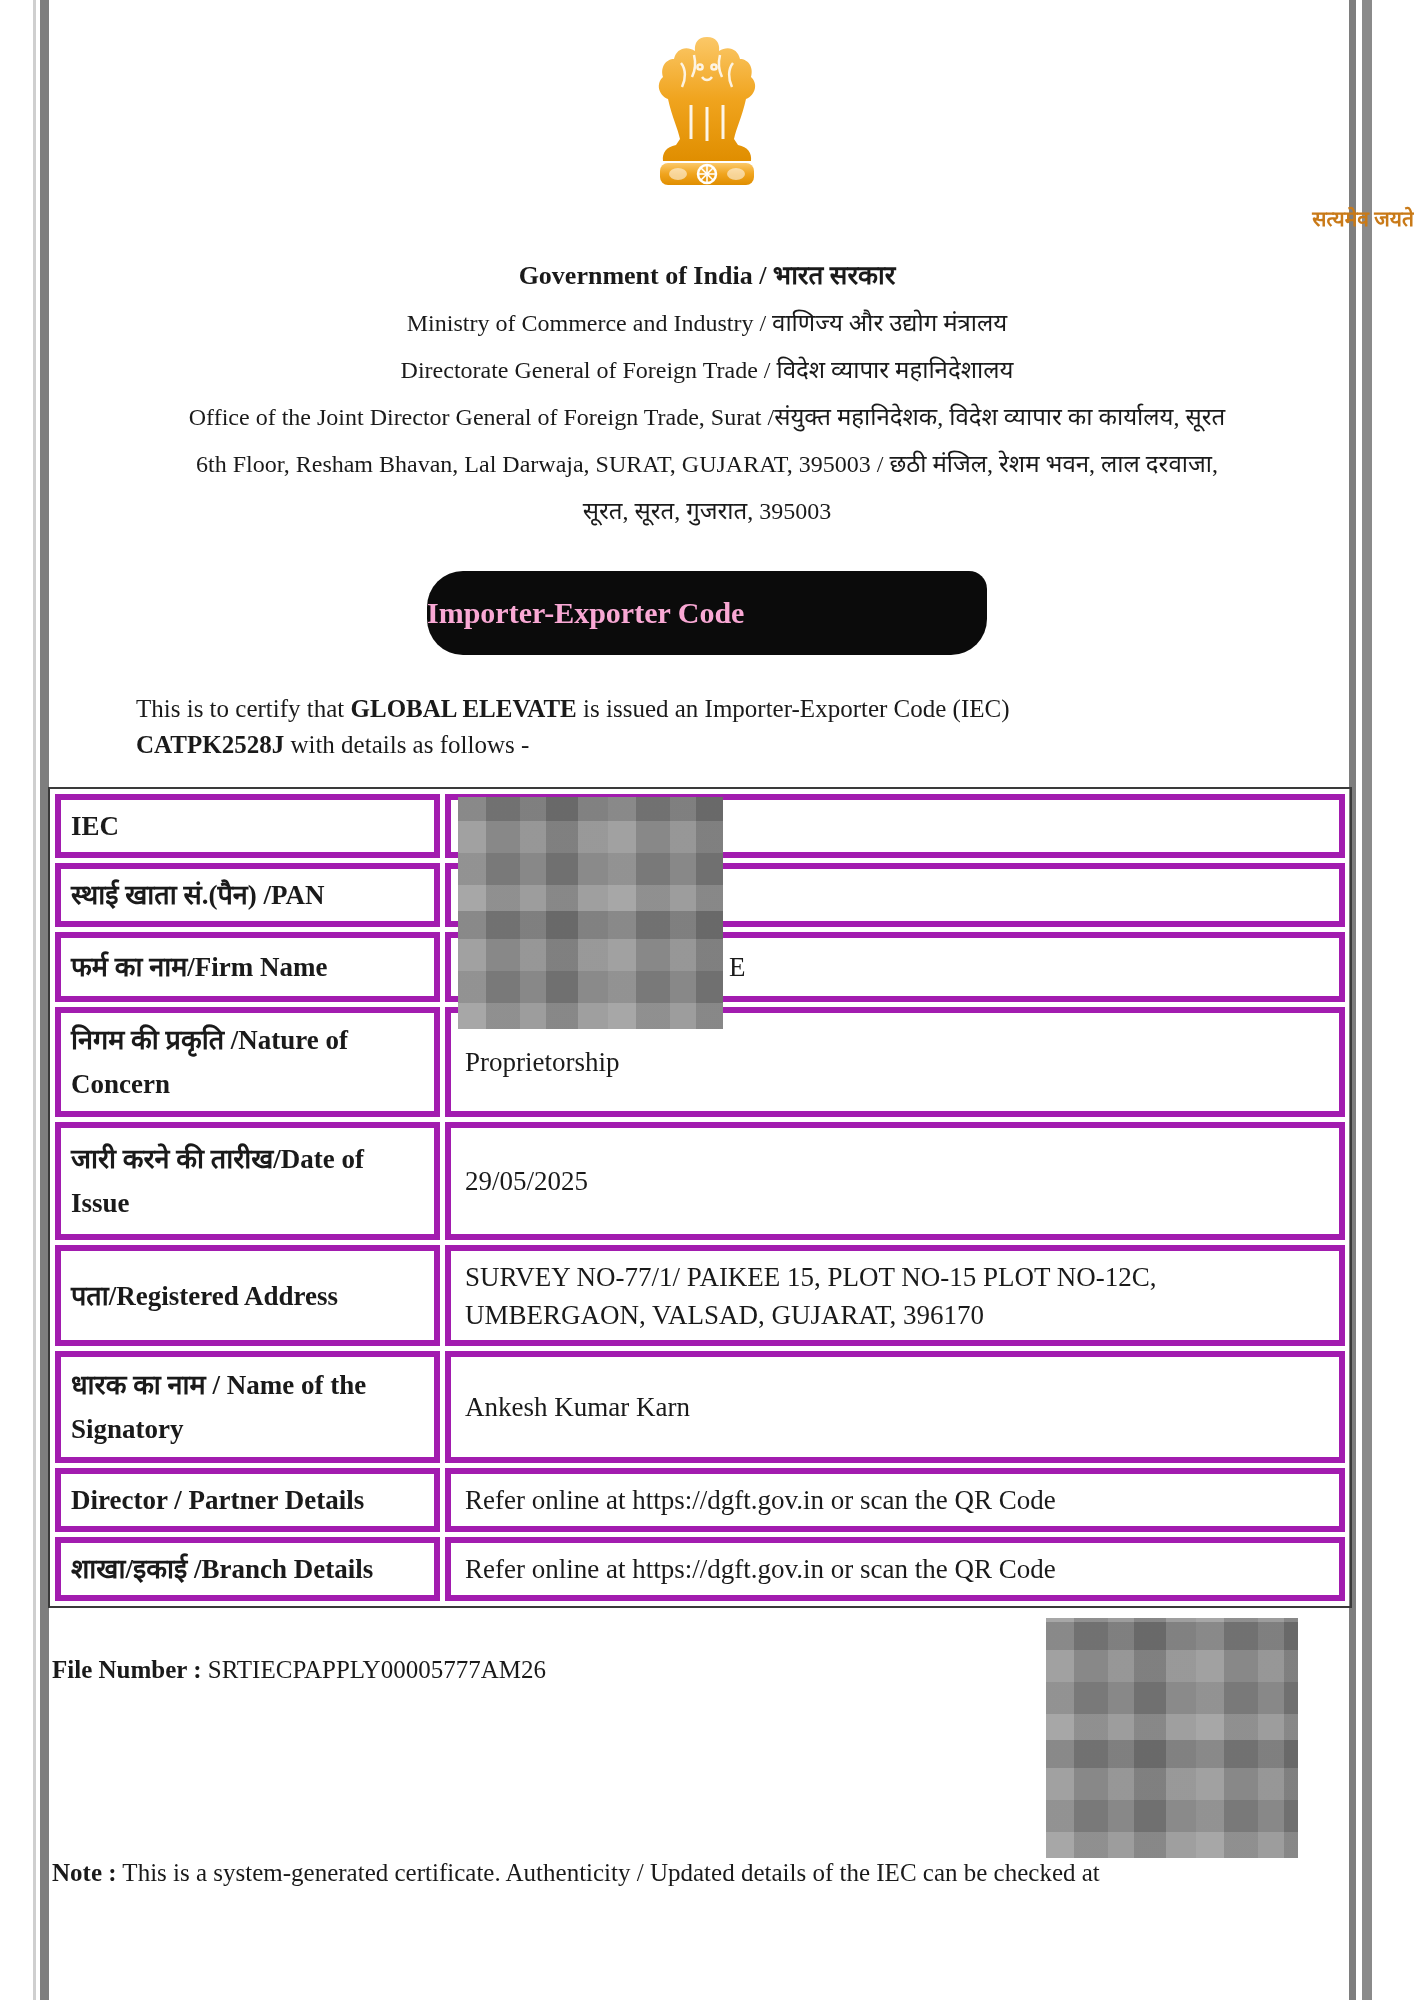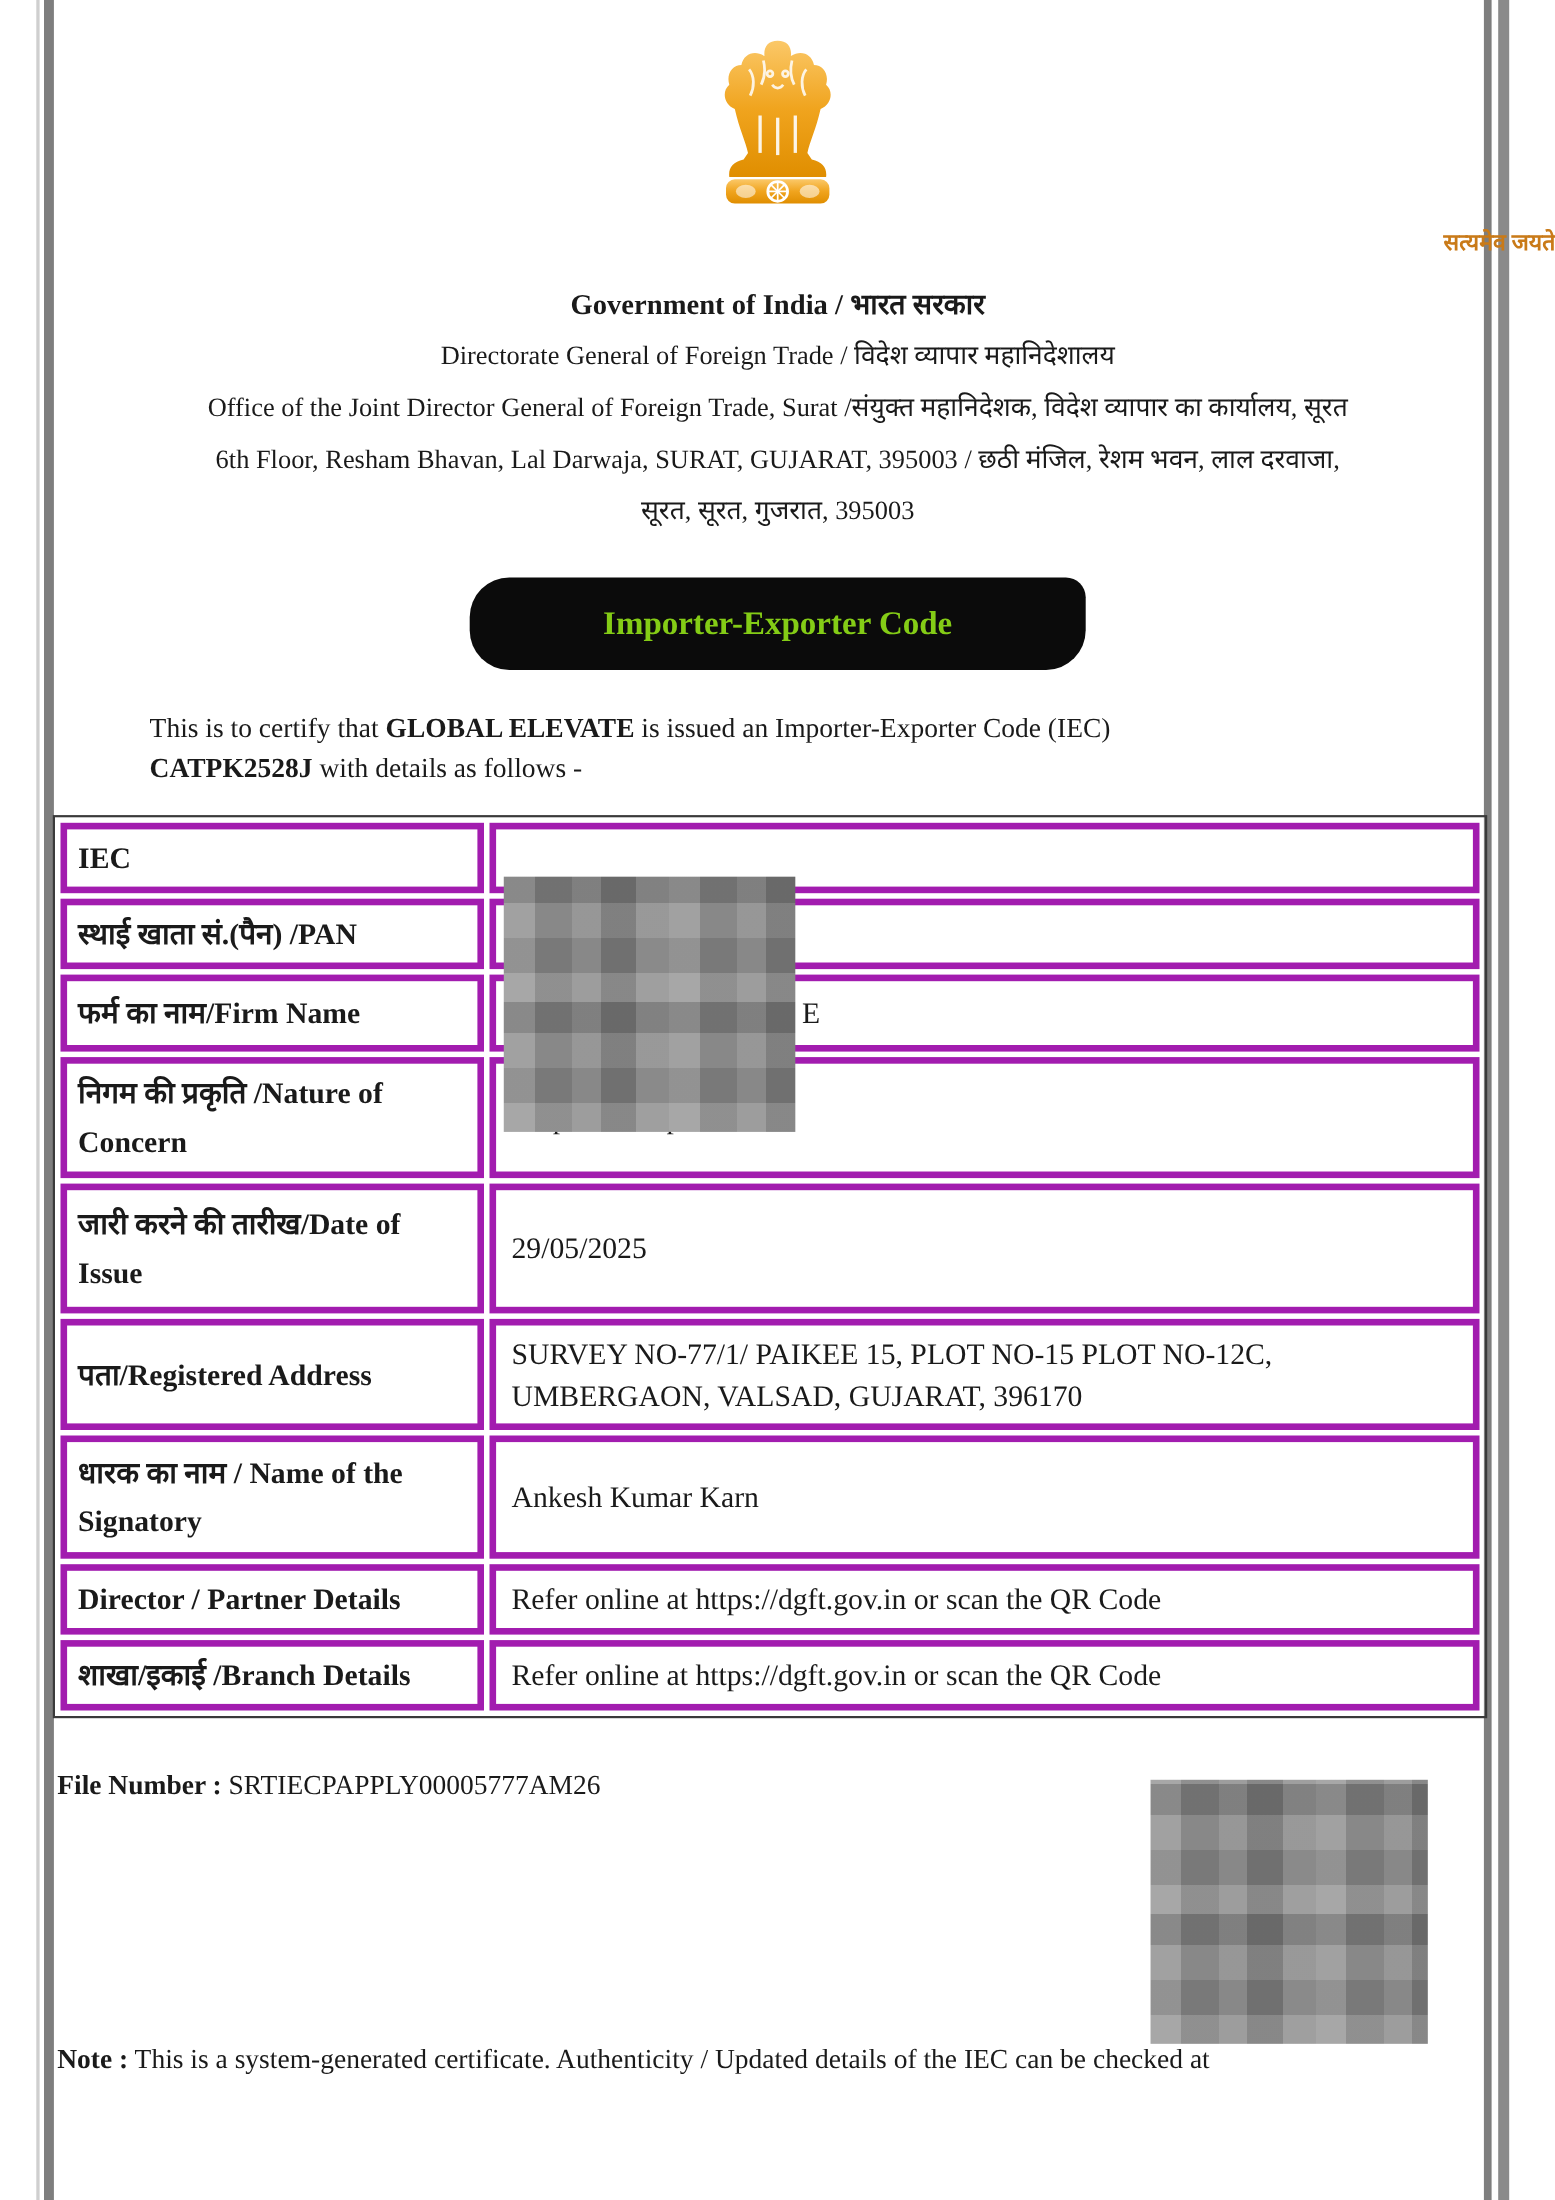--- a/index.html
+++ b/index.html
@@ -20,23 +20,23 @@
   .content { position:relative; width:100%; height:100%; }
 
   .emblem-wrap { padding-top:33px; text-align:center; }
   .motto { text-align:right; color:#c97a18; font-size:21px; font-weight:bold; margin-top:4px; }
 
   .hline { text-align:center; font-size:24px; line-height:28px; margin-top:19px; }
   .hline.gov { font-size:26px; font-weight:bold; margin-top:30px; }
 
   .badge {
     width:560px; height:84px; margin:46px auto 0 auto;
-    background:#0b0b0b; color:#84cc16;
+    background:#0b0b0b; color:#f9a8d4;
     border-radius:36px 18px 36px 36px;
-    text-align:center; line-height:84px;
+    text-align:left; line-height:84px;
     font-size:30px; font-weight:bold;
   }
 
   .certify { margin:36px 0 0 136px; width:1100px; font-size:25px; line-height:36px; }
   .certify .b { font-weight:bold; }
 
   table.cert-table {
     margin-left:48px; margin-top:24px;
     width:1304px;
     border-collapse:separate; border-spacing:5px;
@@ -136,20 +136,21 @@
           <line x1="55" y1="135" x2="67" y2="147"></line>
           <line x1="67" y1="135" x2="55" y2="147"></line>
         </g>
         <ellipse cx="32" cy="141" rx="9" ry="6" fill="#ffffff" opacity="0.55"></ellipse>
         <ellipse cx="90" cy="141" rx="9" ry="6" fill="#ffffff" opacity="0.55"></ellipse>
       </svg>
       <div class="motto">सत्यमेव जयते</div>
     </div>
 
     <div class="hline gov">Government of India / भारत सरकार</div>
+    <div class="hline">Ministry of Commerce and Industry / वाणिज्य और उद्योग मंत्रालय</div>
     <div class="hline">Directorate General of Foreign Trade / विदेश व्यापार महानिदेशालय</div>
     <div class="hline">Office of the Joint Director General of Foreign Trade, Surat /संयुक्त महानिदेशक, विदेश व्यापार का कार्यालय, सूरत</div>
     <div class="hline">6th Floor, Resham Bhavan, Lal Darwaja, SURAT, GUJARAT, 395003  / छठी मंजिल, रेशम भवन, लाल दरवाजा,</div>
     <div class="hline">सूरत, सूरत, गुजरात, 395003</div>
 
     <div class="badge">Importer-Exporter Code</div>
 
     <div class="certify">
       <span>This is to certify that </span><span class="b">GLOBAL ELEVATE</span><span> is issued an Importer-Exporter Code (IEC)</span><br>
       <span class="b">CATPK2528J</span><span> with details as follows -</span>

